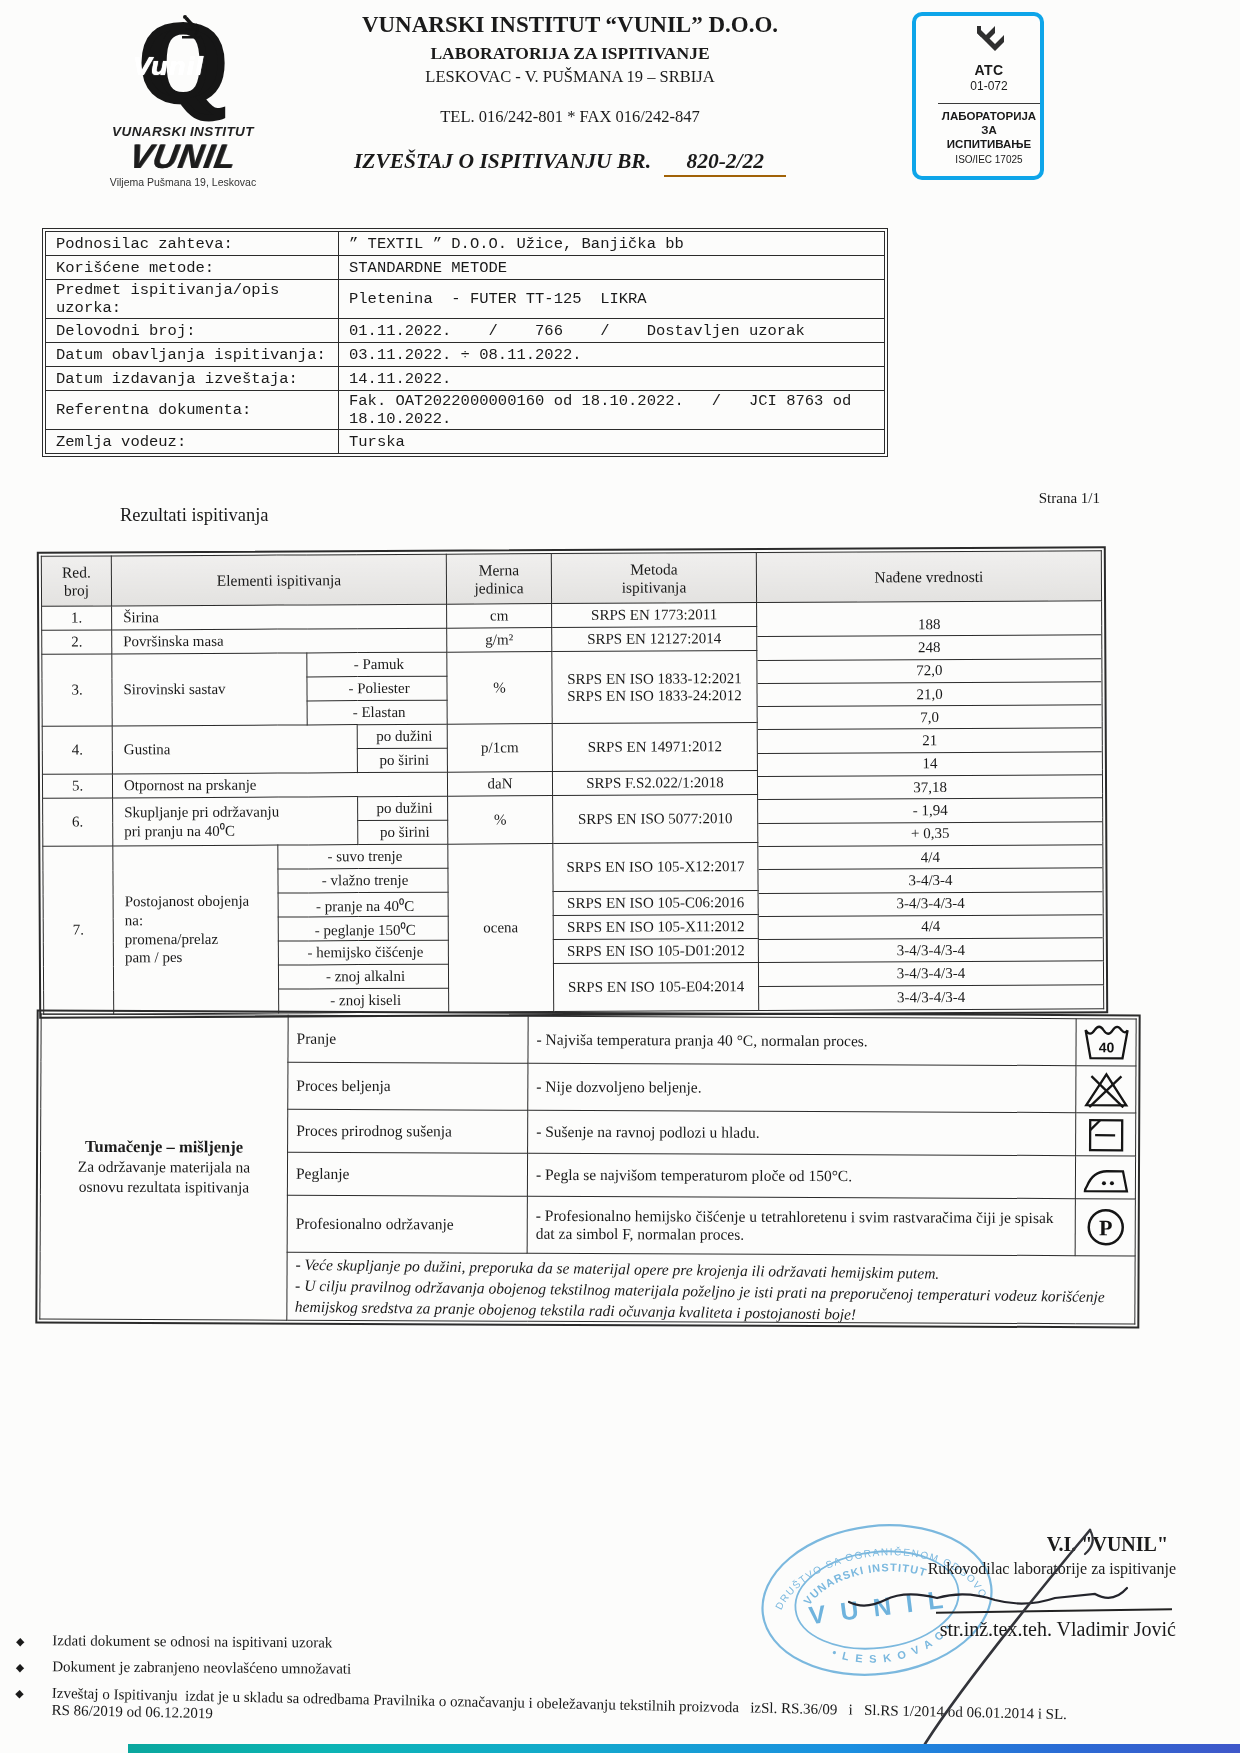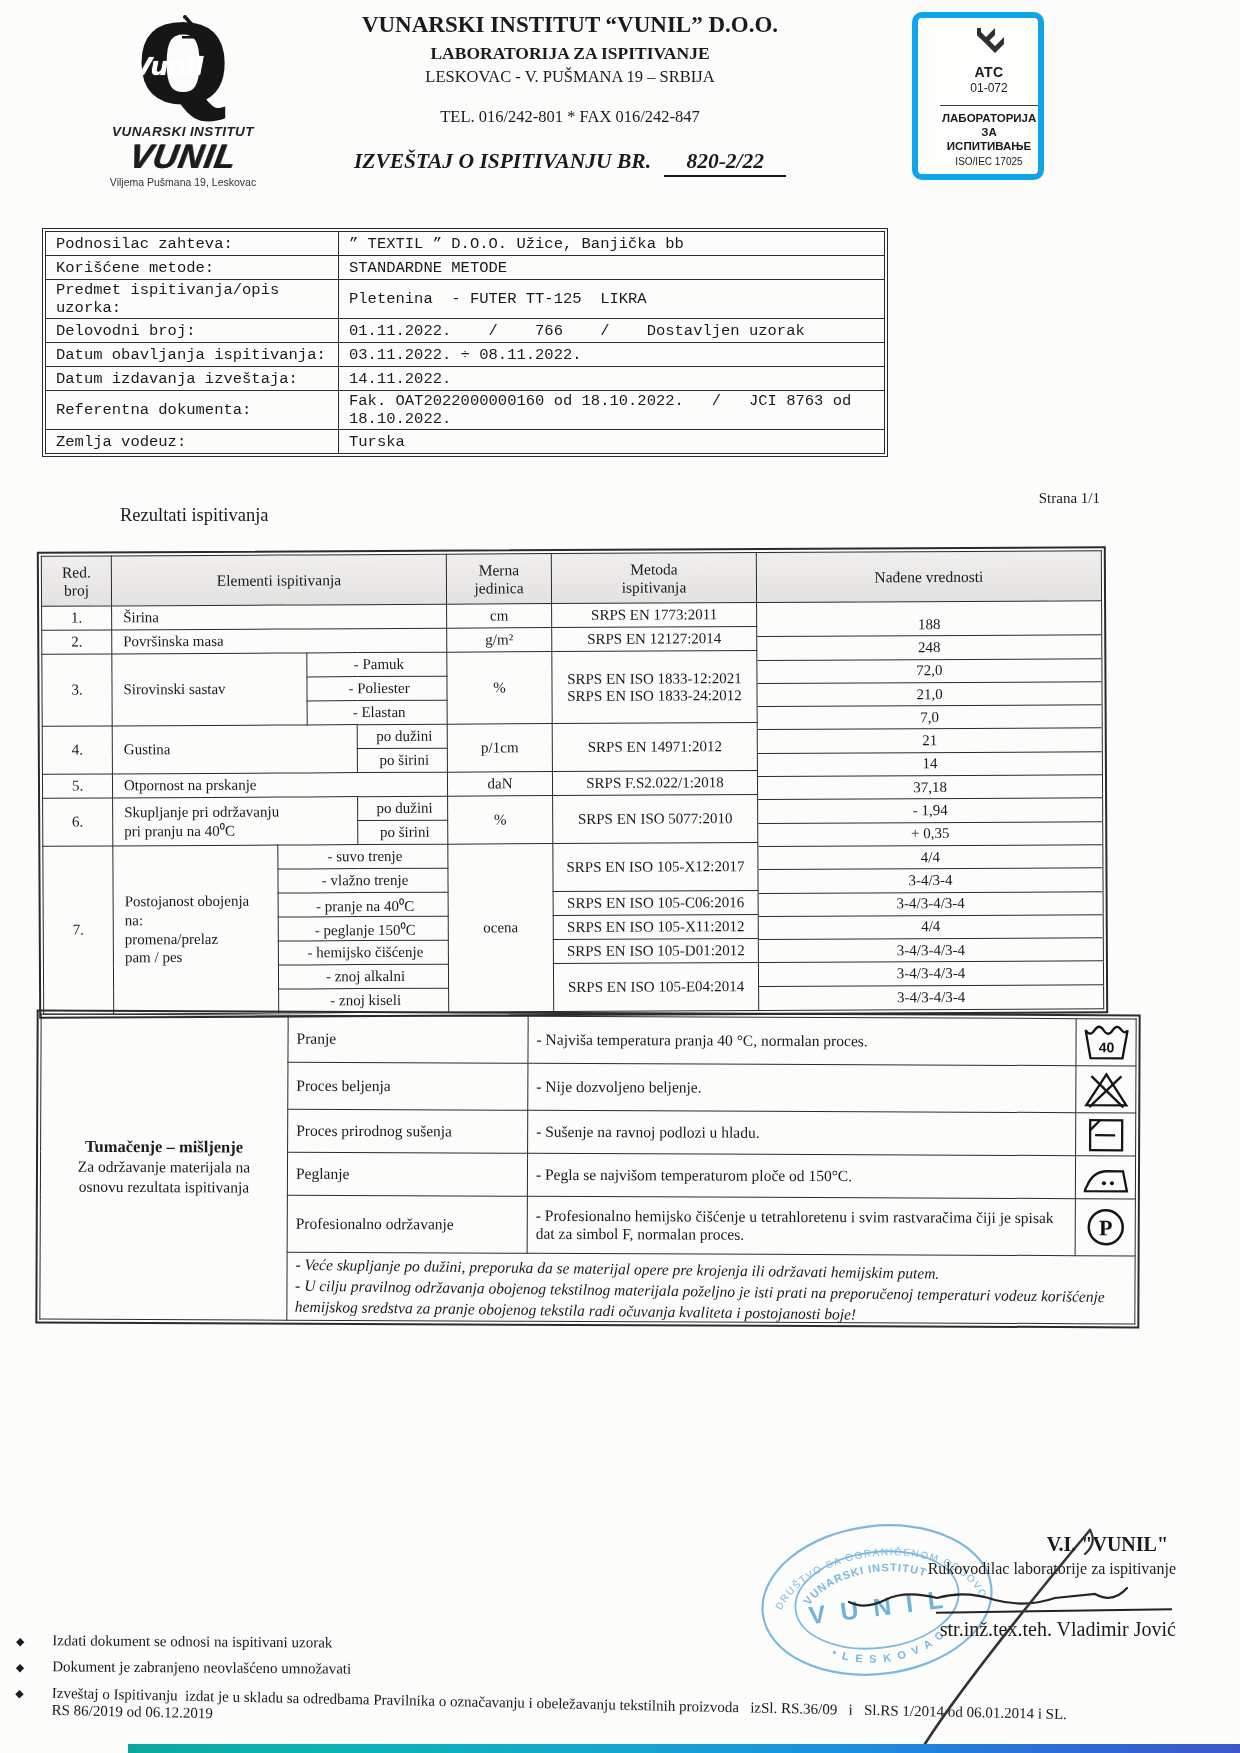--- a/index.html
+++ b/index.html
@@ -18,23 +18,23 @@
   .logo-inst { font:italic 700 13.5px "Liberation Sans", sans-serif; letter-spacing:.4px; color:#222; margin-top:2px; }
   .logo-brand { font:italic 900 34px/1 "Liberation Sans", sans-serif; letter-spacing:1px; color:#1c1c1c; transform:skewX(-10deg); text-shadow:1px 0 0 #444; }
   .logo-addr { font:10.5px "Liberation Sans", sans-serif; color:#333; margin-top:3px; }
 
   .head-center { position:absolute; left:300px; top:12px; width:540px; text-align:center; }
   .hc-inst { font-weight:700; font-size:23px; }
   .hc-lab  { font-weight:700; font-size:17.5px; margin-top:5px; }
   .hc-addr { font-size:16.5px; margin-top:3px; }
   .hc-tel  { font-size:16.5px; margin-top:20px; }
   .report-line { margin-top:22px; font-style:italic; font-weight:700; font-size:21.5px; white-space:nowrap; }
-  .report-num { display:inline-block; border-bottom:2px solid #0f172a; padding:0 22px 1px 22px; margin-left:8px; }
-
-  .badge { position:absolute; left:912px; top:12px; width:132px; height:168px; border:6px solid #0ea5e9; border-radius:10px; background:#fdfdfc; font-family:"Liberation Sans", sans-serif; text-align:center;padding-left:22px; }
+  .report-num { display:inline-block; border-bottom:2px solid #a16207; padding:0 22px 1px 22px; margin-left:8px; }
+
+  .badge { position:absolute; left:912px; top:12px; width:132px; height:168px; border:4px solid #0ea5e9; border-radius:10px; background:#fdfdfc; font-family:"Liberation Sans", sans-serif; text-align:center;padding-left:22px; }
   .badge-top { padding:8px 4px 5px 4px; }
   .badge-code { font-weight:700; font-size:14px; margin-top:2px; letter-spacing:.5px; }
   .badge-num  { font-size:12px; margin-top:1px; }
   .badge-bottom { border-top:1.5px solid #3a3a3a; padding:6px 2px 0 2px; margin-top:5px; }
   .badge-l { font-weight:700; font-size:11.5px; line-height:1.2; }
   .badge-std { font-size:10px; margin-top:3px; }
 
   
   .info-table { position:absolute; left:45px; top:231px; width:840px; border-collapse:collapse; outline:1.5px solid #2b2b2b; outline-offset:2px;font-family:Liberation Mono, monospace; }
   .info-table td { border:1.5px solid #2b2b2b; font-size:15.5px; height:24px; padding:1px 6px 1px 10px; white-space:pre-wrap; }

